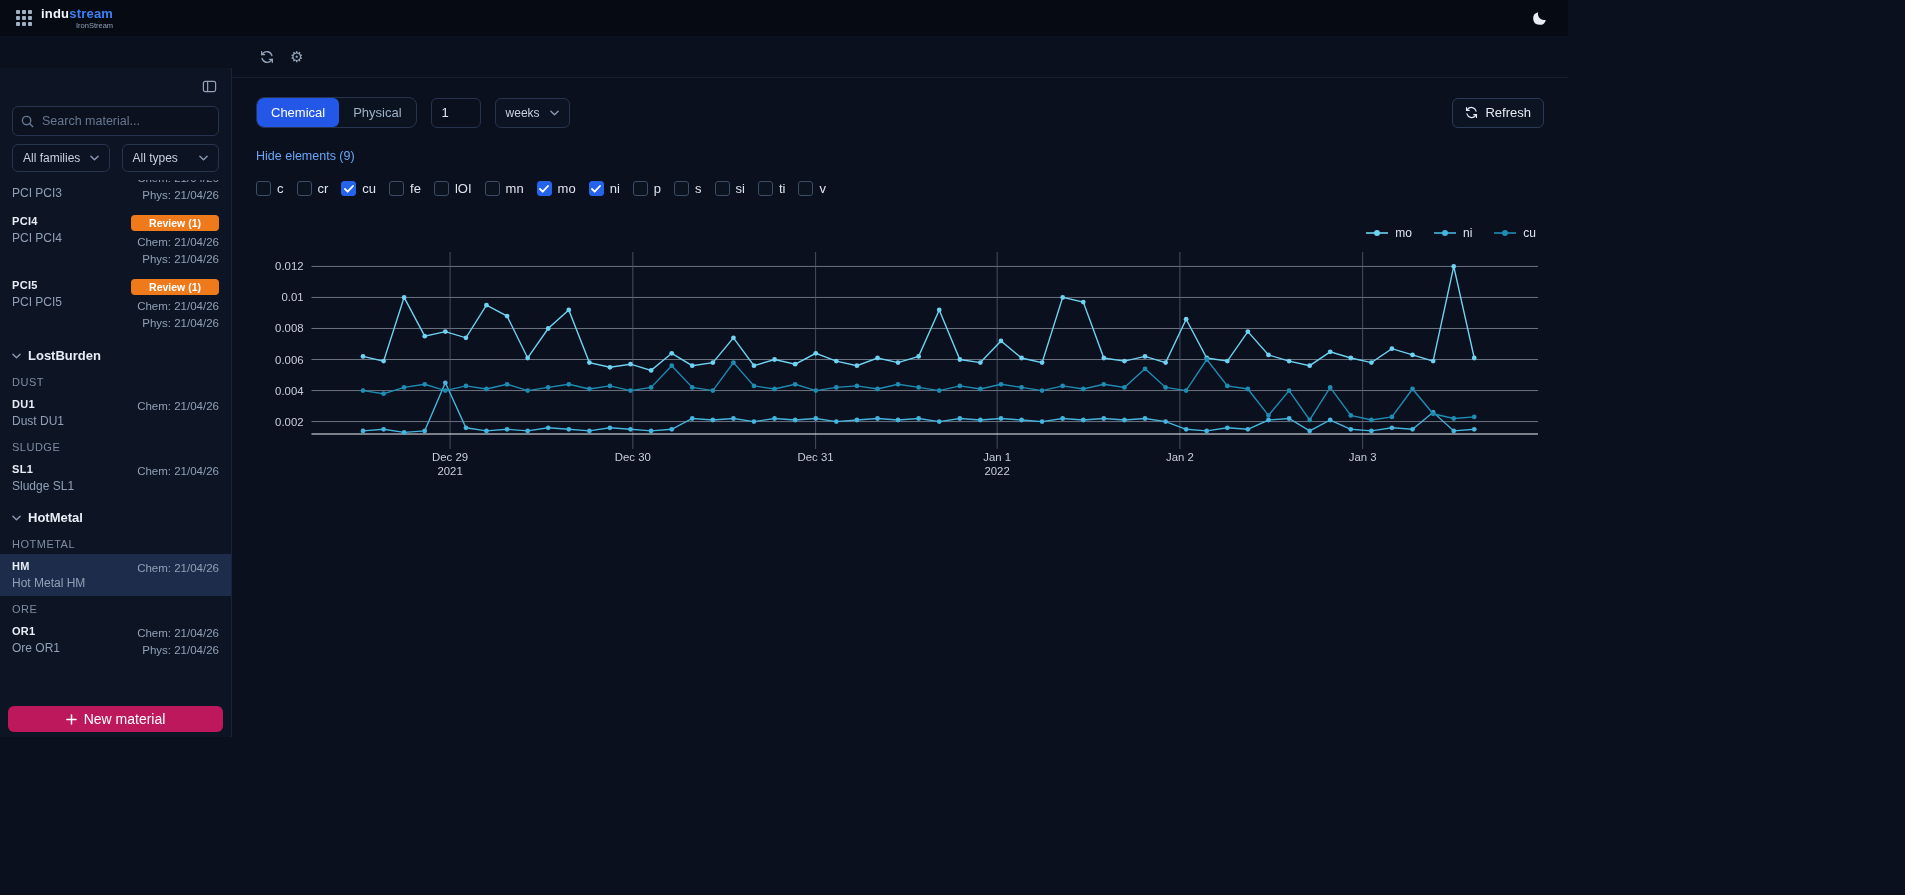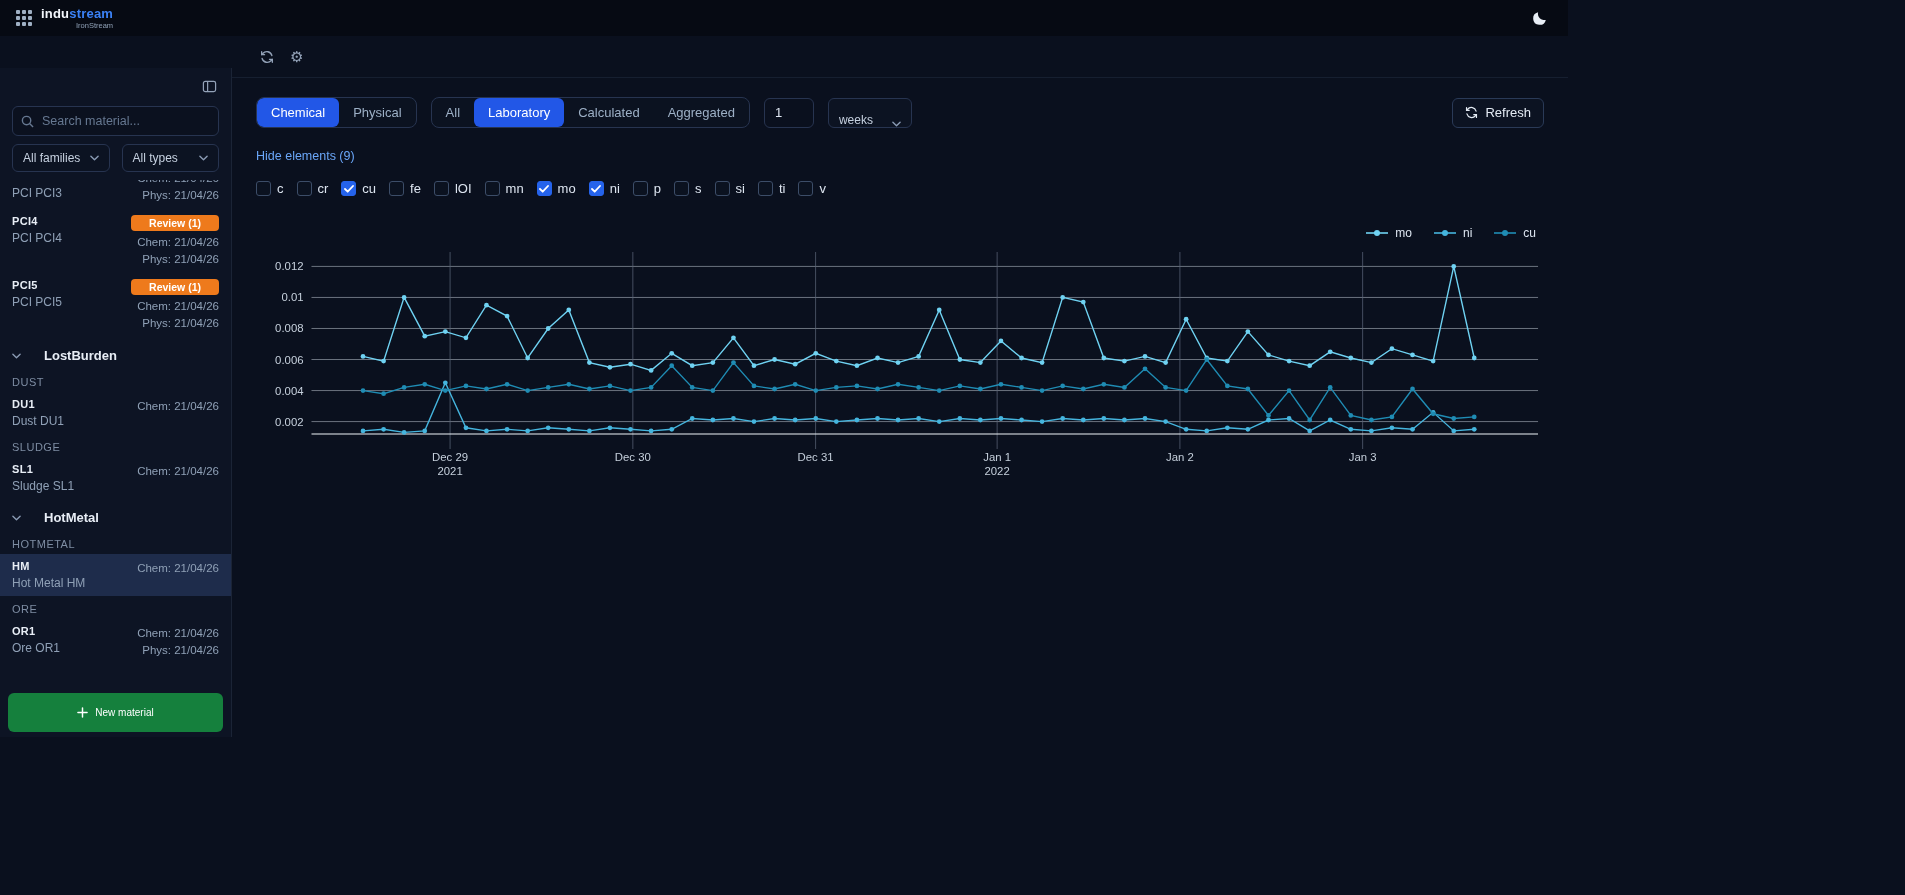--- a/index.html
+++ b/index.html
@@ -38,42 +38,42 @@
   .mat-list { flex:1; overflow:hidden; min-height:0; }
   .mat-row { display:flex; justify-content:space-between; padding:6px 12px; cursor:pointer; }
   .mat-row.selected { background:#1e2c4b; }
   .mat-row.partial { margin-top:-16px; }
   .mat-left { min-width:0; }
   .mat-code { font-size:11px; font-weight:700; color:#e8eef6; letter-spacing:.3px; }
   .mat-name { font-size:12px; color:#8fa0b6; margin-top:4px; }
   .mat-right { text-align:right; display:flex; flex-direction:column; align-items:flex-end; }
   .mat-date { font-size:11.5px; color:#8fa0b6; line-height:16.5px; }
   .review-badge { background:#ee7a1c; color:#fff; font-size:10.5px; font-weight:700; padding:2px 18px; border-radius:4px; margin-bottom:3px; display:inline-block; cursor:pointer; }
-  .group-row { display:flex; align-items:center; gap:23px; padding:11px 12px 6px; color:#e8eef6; font-weight:700; font-size:13px; cursor:pointer; }
+  .group-row { display:flex; align-items:center; gap:7px; padding:11px 12px 6px; color:#e8eef6; font-weight:700; font-size:13px; cursor:pointer; }
   .cat-row { padding:7px 12px 4px; font-size:11px; color:#7e8da3; letter-spacing:.5px; }
 
   .newmat-wrap { padding:6px 8px 5px; flex:0 0 auto; }
-  .primary-btn { width:100%; height:39px; background:#15803d; border:none; border-radius:6px; color:#fff; font-size:10px; display:flex; align-items:center; justify-content:center; gap:7px; cursor:pointer; }
+  .primary-btn { width:100%; height:26px; background:#be185d; border:none; border-radius:6px; color:#fff; font-size:14px; display:flex; align-items:center; justify-content:center; gap:7px; cursor:pointer; }
 
   
   .tabs { display:flex; align-items:center; height:42px; border-bottom:1px solid #161f30; padding:0 14px 0 10px; flex:0 0 auto; }
   .tabs-cells { flex:1; display:flex; }
   .tab { flex:1; display:flex; justify-content:center; align-items:center; gap:8px; background:none; border:none; color:#95a3b9; font-size:13px; cursor:pointer; }
   .tab-badge { background:#2563eb; color:#fff; font-size:11px; font-weight:700; border-radius:10px; padding:1.5px 7px; }
   .tab-icons { display:flex; gap:8px; margin-left:14px; }
   .gear { font-size:15px; line-height:1; }
 
   
   .content { flex:1; padding:19px 24px 0; min-height:0; }
   .filters-row { display:flex; align-items:center; gap:14px; }
   .seg-group { display:flex; border:1px solid #273450; border-radius:8px; overflow:hidden; background:#0b1220; }
   .seg-btn { background:transparent; border:none; color:#9db0c6; font-size:13px; padding:7px 14px; cursor:pointer; border-radius:6px; }
   .seg-btn.active { background:#2257e7; color:#fff; }
   .num-input { width:50px; height:30px; background:transparent; border:1px solid #273450; border-radius:6px; color:#dfe7f2; font-size:13px; padding:0 10px; outline:none; }
-  .select.period { height:30px; width:84px;align-items:flex-end; }
+  .select.period { height:30px; width:75px; }
   .refresh-btn { margin-left:auto; display:flex; align-items:center; gap:7px; background:#0c1322; border:1px solid #2a3a57; border-radius:6px; color:#e4ebf4; font-size:13px; padding:0 12px; height:30px; cursor:pointer; }
 
   .hide-link { display:inline-block; margin-top:21px; color:#6aa6f8; font-size:12.5px; cursor:pointer; text-decoration:none; }
 
   .elements-row { display:flex; align-items:center; gap:13px; margin-top:17px; flex-wrap:wrap; }
   .el-item { display:flex; align-items:center; gap:6px; cursor:pointer; }
   .cb { width:15px; height:15px; border:1.5px solid #3c4d68; border-radius:3px; background:#0b1220; display:flex; align-items:center; justify-content:center; flex:0 0 auto; }
   .cb.checked { background:#2563eb; border-color:#2563eb; }
   .el-label { font-size:13px; color:#dde5f0; }
 
@@ -282,26 +282,20 @@
           </button>
         </div>
       </nav>
 
       <div class="content">
 
         <div class="filters-row">
           <div class="seg-group" id="seg-0">
               <button class="seg-btn active"><span>Chemical</span></button>
               <button class="seg-btn"><span>Physical</span></button>
-            </div>
-          <div class="seg-group" id="seg-1">
-              <button class="seg-btn"><span>All</span></button>
-              <button class="seg-btn active"><span>Laboratory</span></button>
-              <button class="seg-btn"><span>Calculated</span></button>
-              <button class="seg-btn"><span>Aggregated</span></button>
             </div>
           <input class="num-input" value="1" style="">
           <button class="select period">
             <span>weeks</span>
             <span class="chev">
                 <svg width="9" height="6" viewBox="0 0 10 6" fill="none">
                   <path d="M1 1l4 4 4-4" stroke="currentColor" stroke-width="1.5" stroke-linecap="round" stroke-linejoin="round"></path>
                 </svg>
               </span>
           </button>

